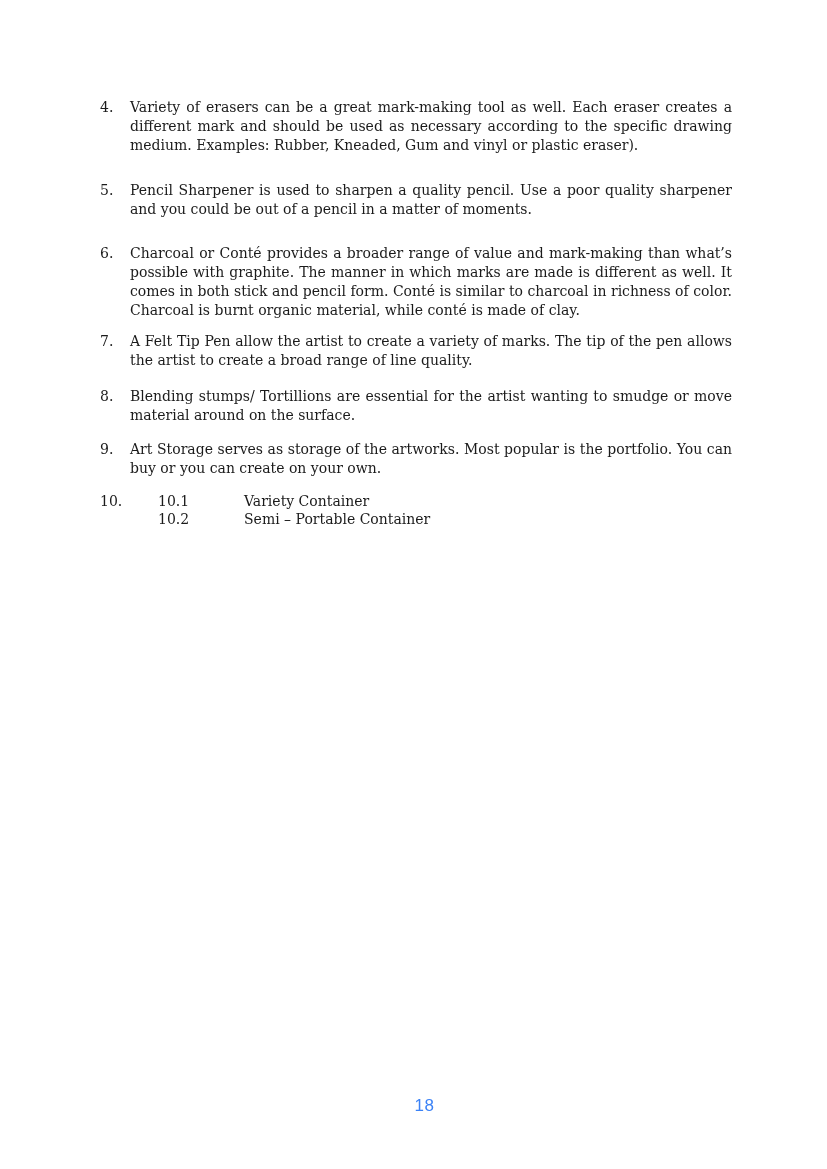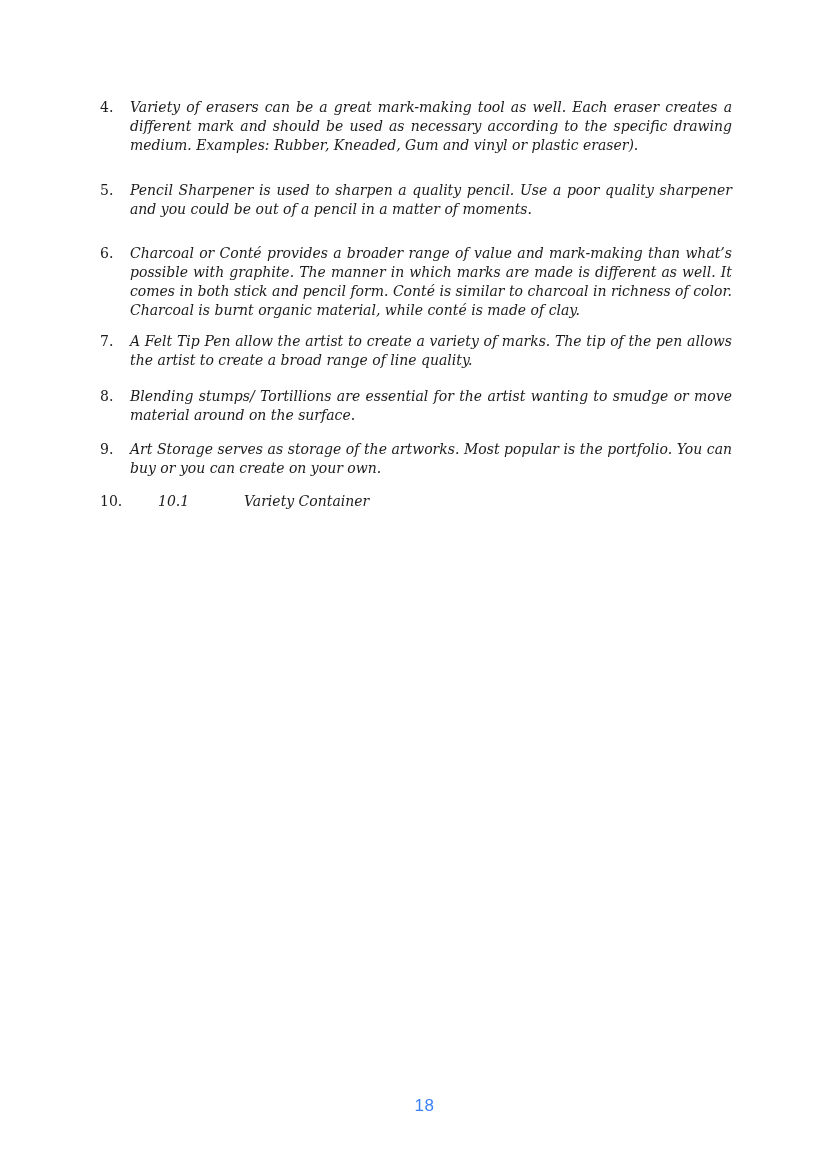--- a/index.html
+++ b/index.html
@@ -26,21 +26,20 @@
     display: flex;
     font-size: 14px;
     line-height: 19px;
   }
   .item .marker {
     flex: 0 0 30px;
   }
   .item .text,
   .item .text-block {
     flex: 1 1 auto;
-    font-style: italic;
   }
   .item .text {
     text-align: justify;
   }
   
   .item:nth-child(2) { margin-top: 26px; }
   .item:nth-child(3) { margin-top: 25px; }
   .item:nth-child(4) { margin-top: 12px; }
   .item:nth-child(5) { margin-top: 17px; }
   .item:nth-child(6) { margin-top: 15px; }
@@ -104,19 +103,23 @@
       <div class="text">Art Storage serves as storage of the artworks. Most popular is the portfolio. You can buy or you can create on your own.</div>
     </div>
 
     <div class="item">
       <div class="marker">10.</div>
       <div class="text-block">
         <div class="sub-item">
           <div class="sub-marker">10.1</div>
           <div class="sub-text">Variety Container</div>
         </div>
+        <div class="sub-item">
+          <div class="sub-marker">10.2</div>
+          <div class="sub-text">Semi – Portable Container</div>
+        </div>
       </div>
     </div>
 
   </div>
 
   <div class="page-number">18</div>
 </div>
 
 </body></html>

